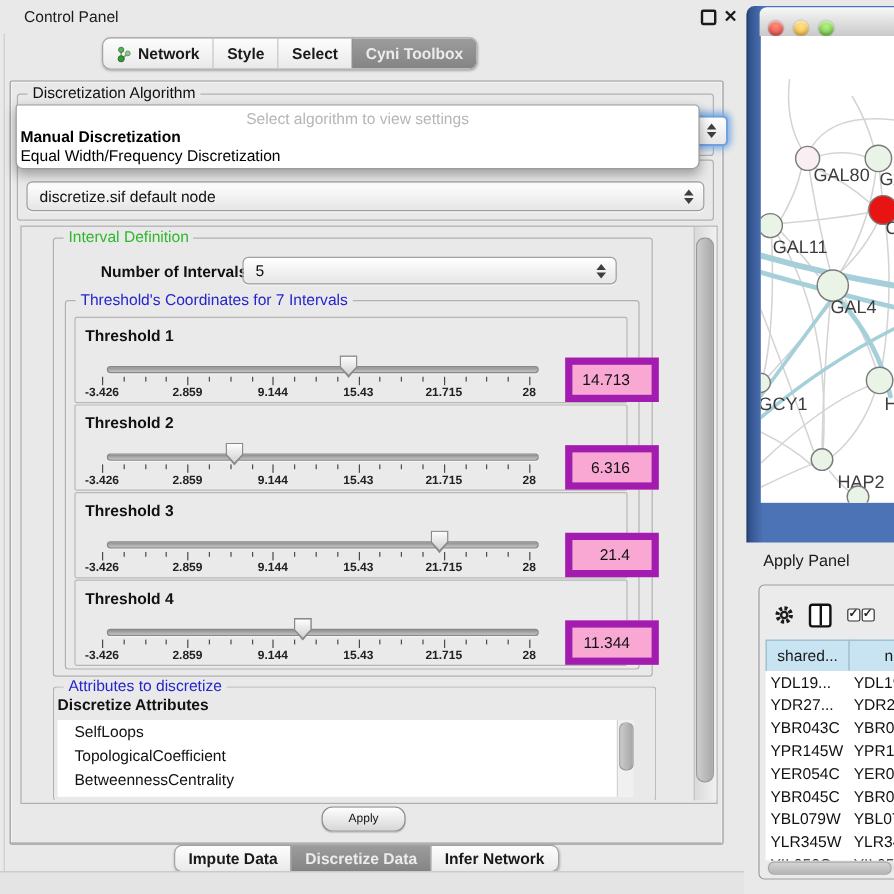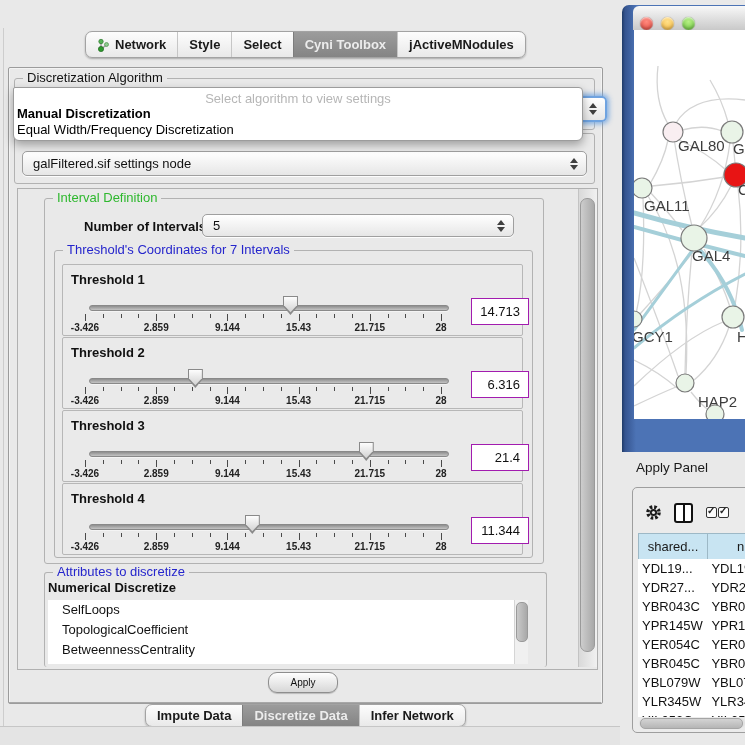--- a/index.html
+++ b/index.html
@@ -53,23 +53,23 @@
          border-radius:3px;background:linear-gradient(#8e8e8e,#c4c4c4);box-shadow:0 1px 0 #f4f4f4;}
   .thumb-zone{position:absolute;left:22px;top:31px;width:356px;height:20px;}
   .thumb{position:absolute;top:0;width:15px;height:19px;
          clip-path:polygon(0 0,100% 0,100% 52%,50% 100%,0 52%);background:#898989;}
   .thumb i{position:absolute;left:1px;top:1px;right:1px;bottom:2px;display:block;
            clip-path:polygon(0 0,100% 0,100% 52%,50% 96%,0 52%);background:linear-gradient(#fdfdfd,#d0d0d0);}
   .slider-ticks{position:absolute;left:22px;top:49px;width:356px;height:8px;}
   .slider-ticks b{position:absolute;top:0;width:1px;background:#4a4a4a;}
   .slider-labels{position:absolute;left:22px;top:57px;width:356px;height:11px;}
   .slider-labels span{position:absolute;transform:translateX(-50%);font-size:10px;font-weight:bold;color:#222;}
-  .valuebox{position:absolute;left:408px;top:33px;width:48px;height:25px;background:#ffffff;
-            border:1px solid #a21caf;display:flex;align-items:center;justify-content:flex-end;
-            padding-right:8px;font-size:13px;}
+  .valuebox{position:absolute;left:408px;top:33px;width:48px;height:25px;background:#f9a8d4;
+            border:6px solid #a21caf;display:flex;align-items:center;justify-content:flex-end;
+            padding-right:18px;font-size:13px;}
   .listbox{left:48px;top:600px;width:478px;height:64px;background:#fff;overflow:hidden;}
   .listbox div{padding-left:14px;line-height:20px;font-size:13px;}
   .list-sb{left:514px;top:600px;width:13px;height:64px;background:#f0f0f0;border-left:1px solid #d5d5d5;}
   .list-sb i{position:absolute;left:1px;top:2px;width:10px;height:38px;border-radius:5px;
              background:linear-gradient(90deg,#cacaca,#a8a8a8);border:1px solid #9a9a9a;}
   .applybtn{left:268px;top:672px;width:68px;height:19px;border:1px solid #8e8e8e;border-radius:9px;
             background:linear-gradient(#fefefe,#d7d7d7);display:flex;align-items:center;
             justify-content:center;font-size:10px;box-shadow:0 1px 1px rgba(0,0,0,.2);}
   .bottomstrip{left:0;top:726px;width:620px;height:19px;background:#e4e4e4;border-top:1px solid #c6c6c6;}
   .panel-bottom-line{left:8px;top:702px;width:593px;height:1px;background:#a8a8a8;}
@@ -95,20 +95,25 @@
   .trow .c2{width:36px;padding-left:4px;overflow:hidden;white-space:nowrap;}
   .hsb{left:639px;top:718px;width:106px;height:10px;background:#e2e2e2;border-radius:5px;}
   .hsb i{position:absolute;left:1px;top:0px;width:101px;height:9px;border-radius:5px;
          background:linear-gradient(#d4d4d4,#b5b5b5);border:1px solid #a5a5a5;}
 </style>
 </head>
 <body>
 
 <div class="stage" style="--green: #2eb82e; --blue: #2525cc; --focus: #6fa3e0; --hdrblue: #c8e4f2;">
 
+  <div class="abs titlebar">
+    <span class="abs title-text">Control Panel</span>
+    <span class="abs float-icon"></span>
+    <span class="abs close-icon">✕</span>
+  </div>
   <div class="abs edge-line"></div>
 
   <div class="abs tabstrip top">
     <div class="tab">
       <span class="ticon">
         <svg width="13" height="14" viewBox="0 0 13 14">
           <line x1="4" y1="4" x2="4" y2="11" stroke="#9a9a9a" stroke-width="1.4"></line>
           <line x1="4" y1="11" x2="9.5" y2="7" stroke="#9a9a9a" stroke-width="1.4"></line>
           <circle cx="4" cy="3.5" r="2.2" fill="#57b257" stroke="#2f7a2f" stroke-width="0.7"></circle>
           <circle cx="4" cy="11" r="2.6" fill="#2f9a2f" stroke="#20691f" stroke-width="0.7"></circle>
@@ -119,23 +124,20 @@
     </div>
     <div class="tab">
         <span>Style</span>
       </div>
     <div class="tab">
         <span>Select</span>
       </div>
     <div class="tab active">
         <span>Cyni Toolbox</span>
       </div>
-    <div class="tab">
-        <span>jActiveMNodules</span>
-      </div>
   </div>
 
   <div class="abs mainpanel"></div>
 
   <div class="abs groupbox" style="left:14px;top:78px;width:579px;height:50px;">
     <span class="grouptitle">Discretization Algorithm</span>
   </div>
   <div class="abs combo focus" style="left:22px;top:96px;width:561px;height:22px;">
     <span class="stepper">
         <span class="up"></span>
@@ -146,21 +148,21 @@
   <div class="abs popup">
     <div class="hint">Select algorithm to view settings</div>
     <div class="opt1">Manual Discretization</div>
     <div class="opt2">Equal Width/Frequency Discretization</div>
   </div>
 
   <div class="abs groupbox" style="left:14px;top:133px;width:579px;height:49px;">
     <span class="grouptitle">Table Data</span>
   </div>
   <div class="abs combo" style="left:22px;top:151px;width:543px;height:23px;">
-    <span>galFiltered.sif settings node</span>
+    <span>discretize.sif default node</span>
     <span class="stepper">
         <span class="up"></span>
         <span class="dn"></span>
       </span>
   </div>
 
   <div class="abs scrollpane"></div>
   <div class="abs vsb-track"></div>
   <div class="abs vsb-thumb"></div>
 
@@ -341,21 +343,21 @@
         <span style="left: 60%;">15.43</span>
         <span style="left: 80%;">21.715</span>
         <span style="left: 100%;">28</span>
       </div>
     <div class="valuebox">11.344</div>
   </div>
 
   <div class="abs groupbox" style="left:44px;top:572px;width:501px;height:94px;border-bottom:none;">
     <span class="grouptitle gt-blue">Attributes to discretize</span>
   </div>
-  <span class="abs" style="left:48px;top:580px;font-weight:bold;">Numerical Discretize</span>
+  <span class="abs" style="left:48px;top:580px;font-weight:bold;">Discretize Attributes</span>
   <div class="abs listbox">
     <div>SelfLoops</div>
     <div>TopologicalCoefficient</div>
     <div>BetweennessCentrality</div>
   </div>
   <div class="abs list-sb">
       <i></i>
     </div>
 
   <div class="abs applybtn">Apply</div>

